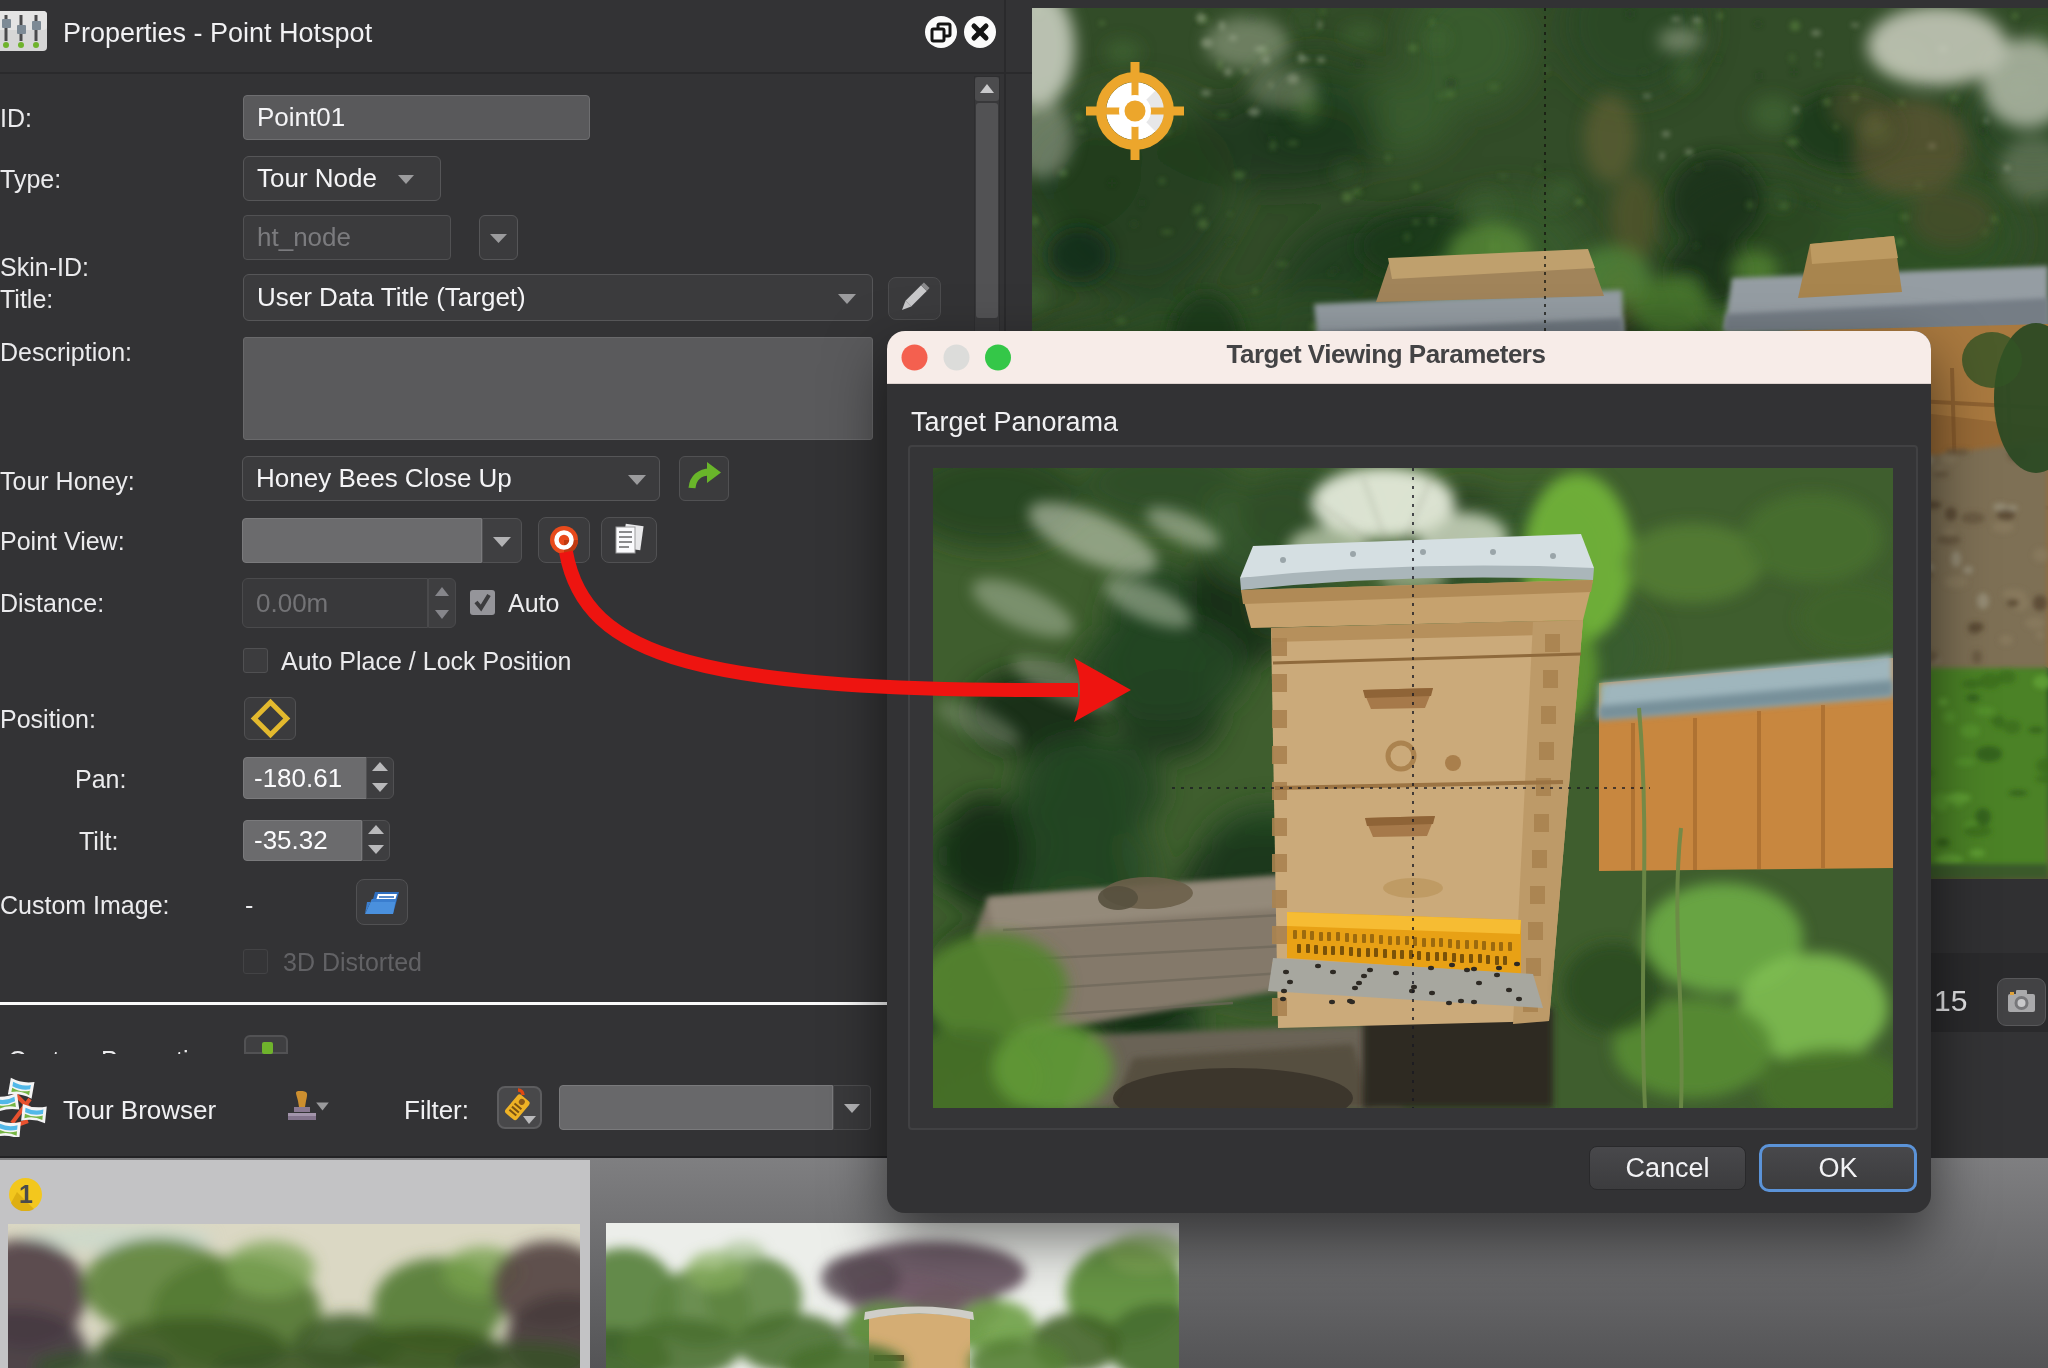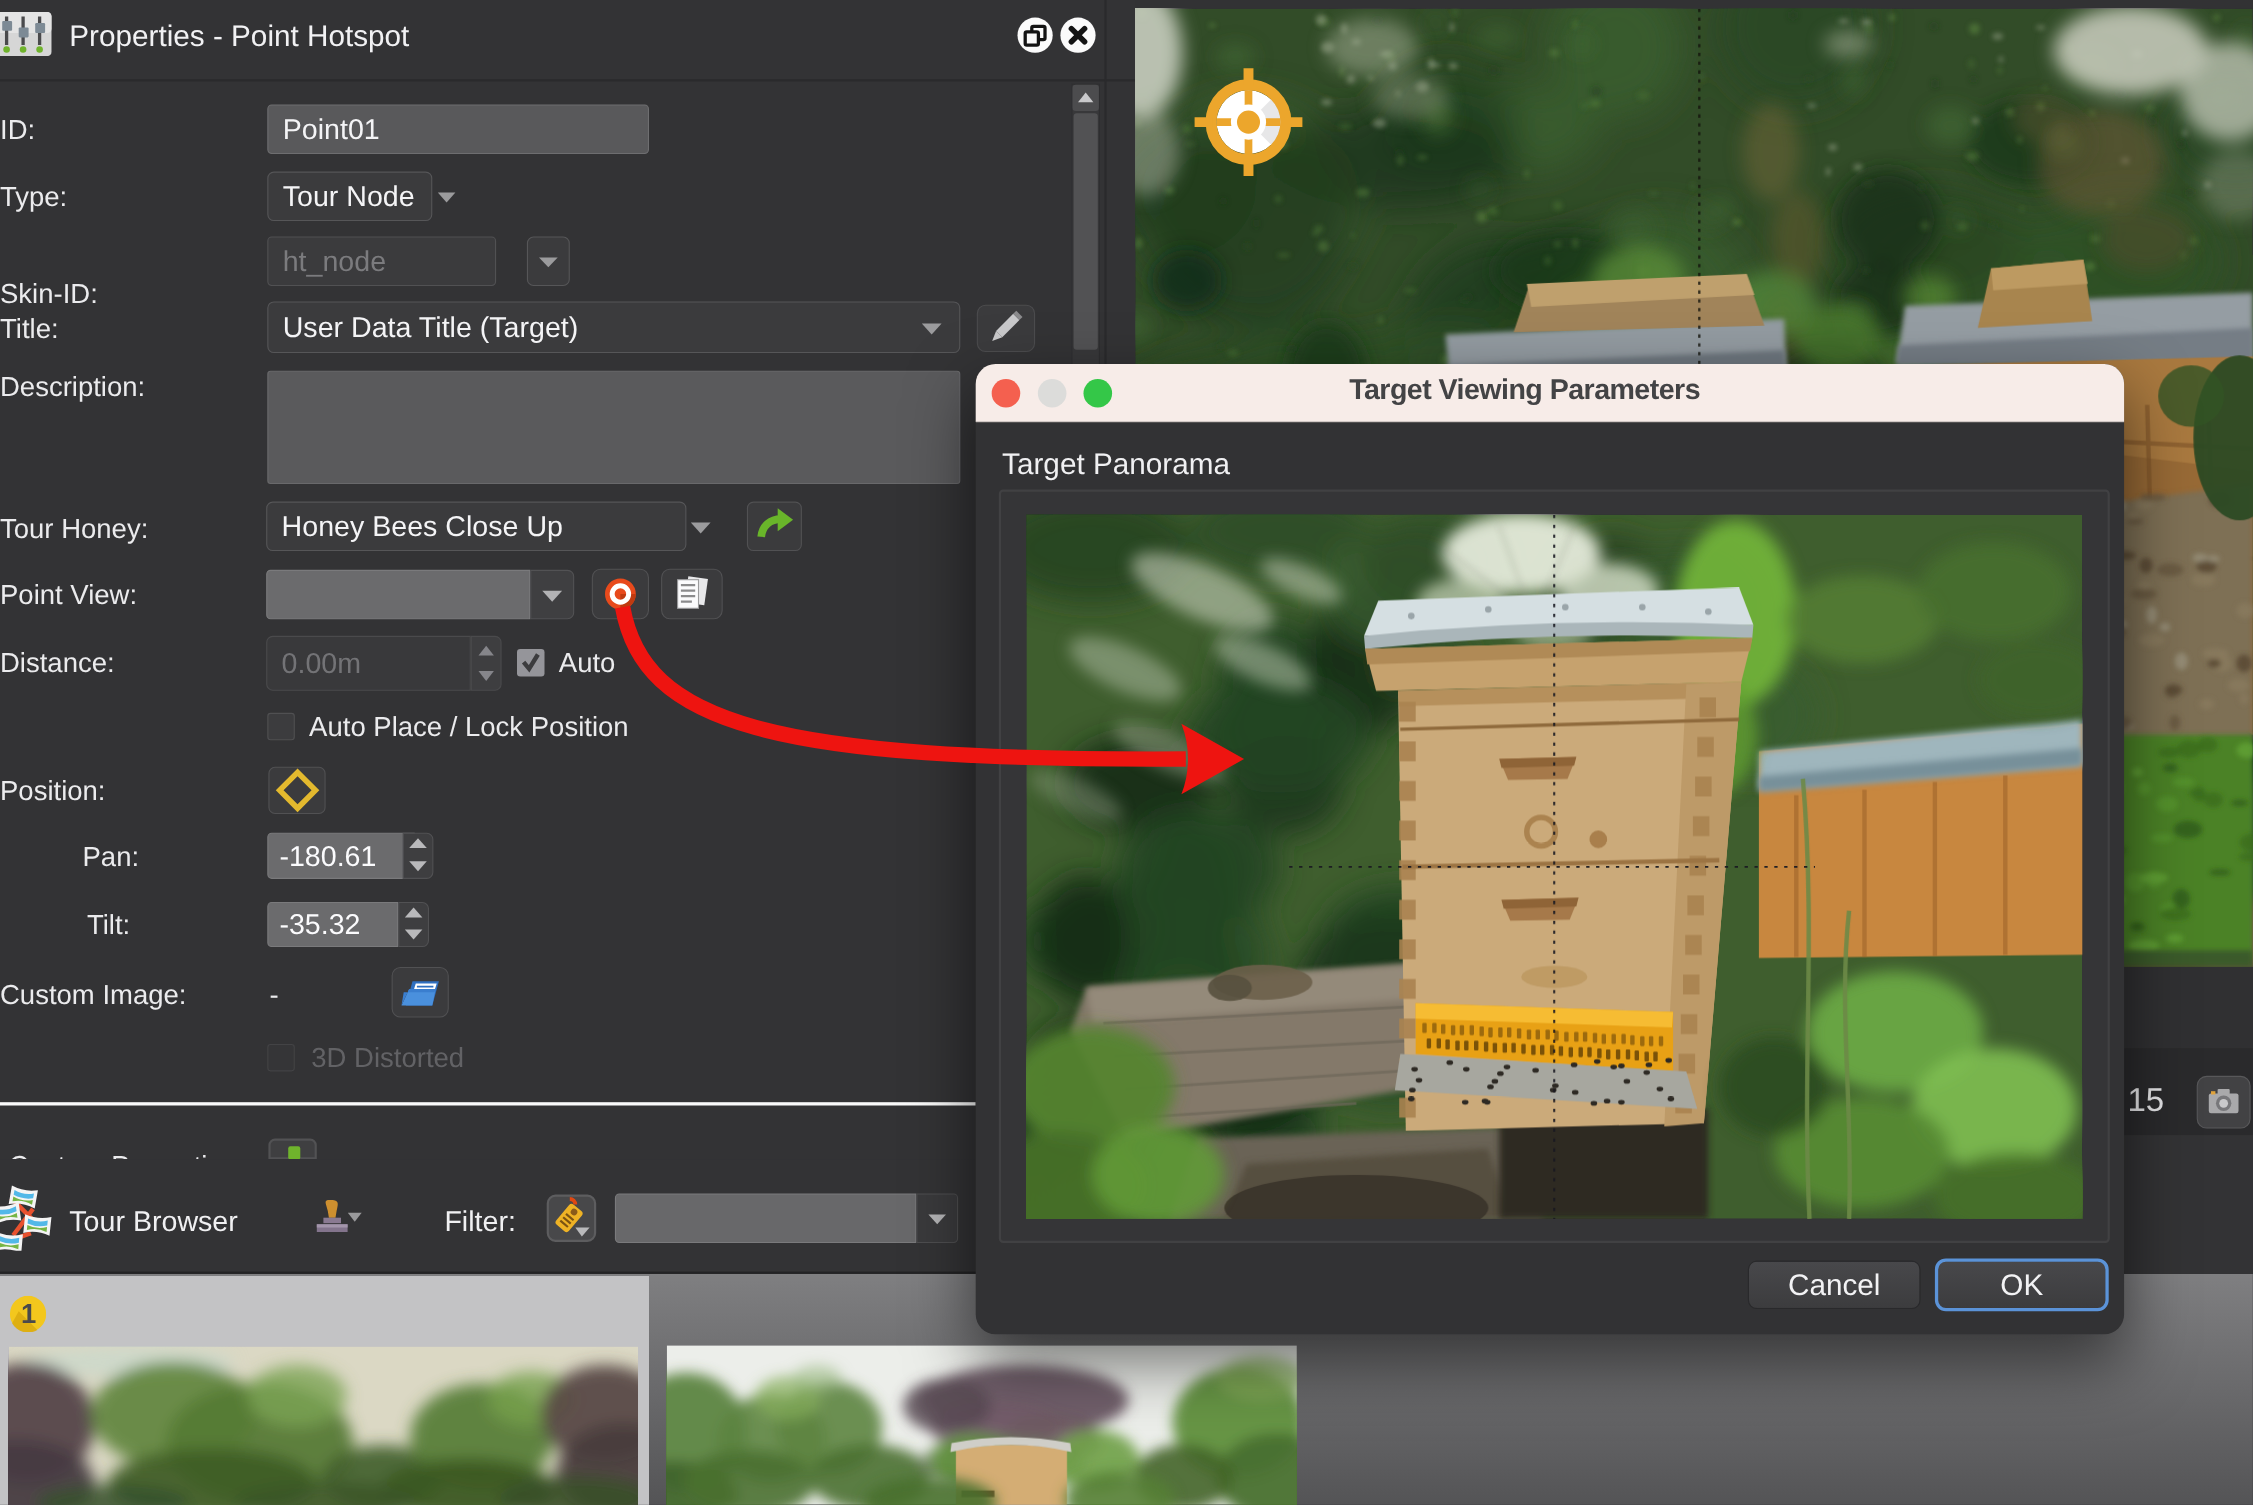--- a/index.html
+++ b/index.html
@@ -646,21 +646,21 @@
           <line x1="10" y1="10" x2="22" y2="22"></line>
           <line x1="22" y1="10" x2="10" y2="22"></line>
         </g>
       </svg>
   </div>
 
   <div class="lbl" style="left:0px; top:103px;">ID:</div>
   <div class="field" style="left:243px; top:95px; width:347px; height:45px; background:#59595b; border:1px solid #6e6e70; border-radius:4px; color:#f4f4f6; font-size:26px; line-height:43px; padding-left:13px;">Point01</div>
 
   <div class="lbl" style="left:0px; top:164px;">Type:</div>
-  <div class="field" style="left:243px; top:156px; width:150px; height:45px; background:#3b3b3d; border:1px solid #565658; border-radius:6px; color:#f4f4f6; font-size:26px; line-height:43px; padding-left:13px;">Tour Node</div>
+  <div class="field" style="left:243px; top:156px; width:198px; height:45px; background:#3b3b3d; border:1px solid #565658; border-radius:6px; color:#f4f4f6; font-size:26px; line-height:43px; padding-left:13px;">Tour Node</div>
   <svg class="abs" style="left:392px; top:156px;" width="28" height="45">
       <polygon points="6,19 22,19 14,28" fill="#9b9b9d"></polygon>
     </svg>
 
   <div class="lbl" style="left:0px; top:223px;margin-top:29px;">Skin-ID:</div>
   <div class="field" style="left:243px; top:215px; width:208px; height:45px; background:#3b3b3d; border:1px solid #515153; border-radius:4px; color:#7b7b7e; font-size:26px; line-height:43px; padding-left:13px;">ht_node</div>
   <div class="field" style="left:479px; top:215px; width:39px; height:45px; background:#3b3b3d; border:1px solid #565658; border-radius:6px;"></div>
   <svg class="abs" style="left:479px; top:215px;" width="39" height="45">
       <polygon points="11,19 28,19 19.5,28 " fill="#9b9b9d"></polygon>
     </svg>
@@ -677,21 +677,21 @@
           <rect x="21" y="2" width="8" height="4" fill="#8b8b8d"></rect>
           <polygon points="21,28 29,28 25,37" fill="#c9c9cb"></polygon>
         </g>
       </svg>
   </div>
 
   <div class="lbl" style="left:0px; top:337px;">Description:</div>
   <div class="field" style="left:243px; top:337px; width:630px; height:103px; background:#5a5a5c; border:1px solid #69696b; border-radius:3px;"></div>
 
   <div class="lbl" style="left:0px; top:466px;">Tour Honey:</div>
-  <div class="field" style="left:242px; top:456px; width:382px; height:45px; background:#3b3b3d; border:1px solid #565658; border-radius:6px; color:#f4f4f6; font-size:26px; line-height:43px; padding-left:13px;">Honey Bees Close Up</div>
+  <div class="field" style="left:242px; top:456px; width:418px; height:45px; background:#3b3b3d; border:1px solid #565658; border-radius:6px; color:#f4f4f6; font-size:26px; line-height:43px; padding-left:13px;">Honey Bees Close Up</div>
   <svg class="abs" style="left:622px; top:456px;" width="30" height="45">
       <polygon points="6,19 24,19 15,29" fill="#9b9b9d"></polygon>
     </svg>
   <div class="field" style="left:679px; top:456px; width:50px; height:45px; background:#3b3b3d; border:1px solid #515153; border-radius:6px;">
     <svg width="48" height="43" viewBox="0 0 48 43">
         <path d="M12 31 C 13 21 20 15 30 15" stroke="#69b52a" stroke-width="7" fill="none"></path>
         <polygon points="27,5 27,26 41,15.5" fill="#69b52a"></polygon>
       </svg>
   </div>
 

